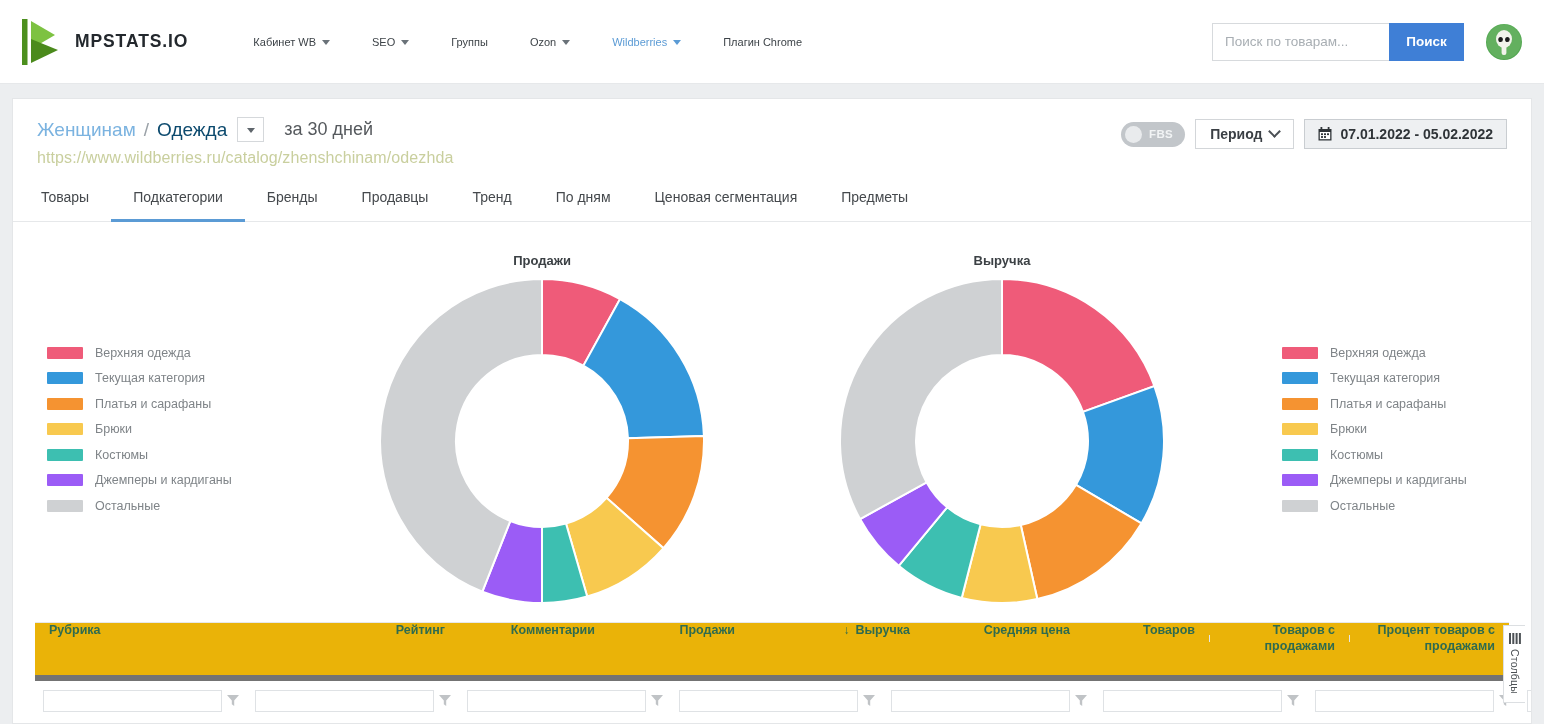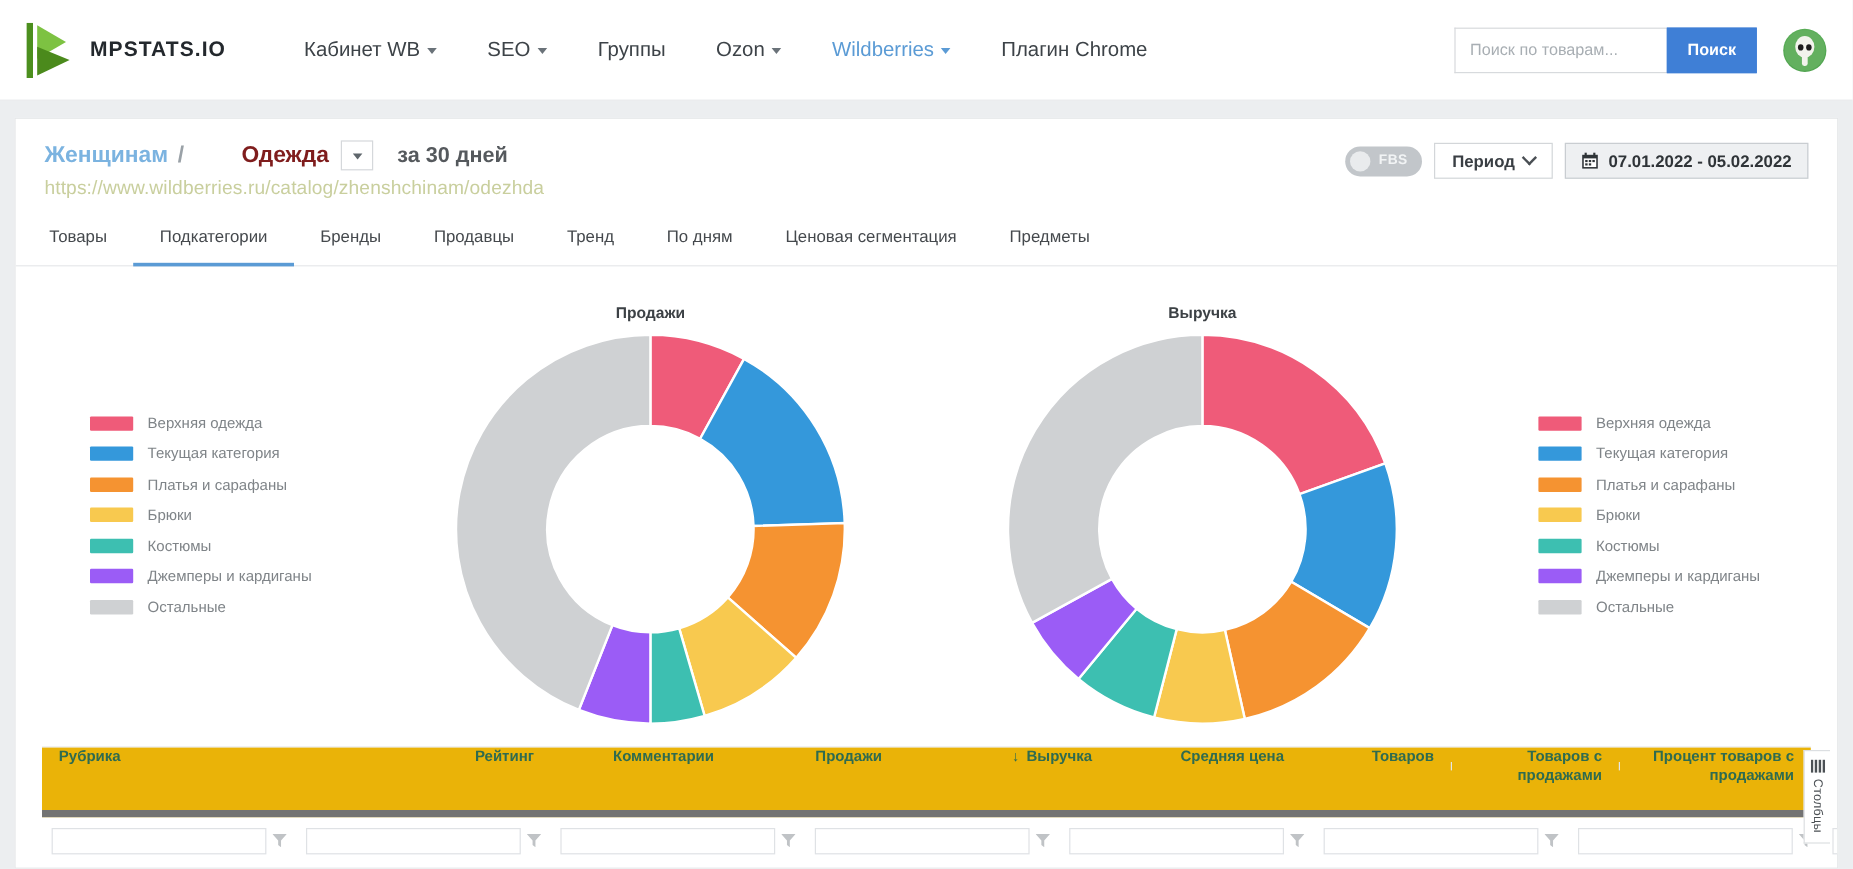--- a/index.html
+++ b/index.html
@@ -20,21 +20,21 @@
     position: relative;
   }
   .brand { display: flex; align-items: center; gap: 13px; margin-right: 44px; }
   .logo-mark { width: 40px; height: 46px; display: block; }
   .brand-name {
     font-size: 17.5px; font-weight: bold; letter-spacing: 0.9px; color: #23282d;
   }
   .mainnav { display: flex; align-items: center; gap: 0; }
   .nav-item {
     display: flex; align-items: center; gap: 6px;
-    font-size: 17px; color: #3d4348; padding: 10px 21px;
+    font-size: 11px; color: #3d4348; padding: 10px 21px;
     cursor: pointer; white-space: nowrap;
   }
   .nav-item.active { color: #5b9bd5; }
   .caret {
     width: 0; height: 0; border-left: 4.5px solid transparent;
     border-right: 4.5px solid transparent; border-top: 5px solid #6a7279;
     display: inline-block; position: relative; top: 1px;
   }
   .nav-item.active .caret { border-top-color: #5b9bd5; }
 
@@ -64,24 +64,24 @@
   .pagewrap { padding: 14px 12px 0 12px; height: calc(724px - 84px); }
   .card {
     background: #fff; border: 1px solid #e4e6e8; height: 100%;
     display: flex; flex-direction: column; overflow: hidden;
   }
 
   
   .cat-header {
     padding: 18px 24px 0 24px; display: flex; align-items: flex-start;
   }
-  .crumbline { display: flex; align-items: center; gap: 8px; font-weight: bold; }
+  .crumbline { display: flex; align-items: center; gap: 8px; }
   .crumb-a { font-size: 19px; color: #7bb3e0; cursor: pointer; }
   .crumb-sep { font-size: 19px; color: #9aa1a7; }
-  .crumb-b { font-size: 19px; color: #7f1d1d; cursor: pointer; margin-left: 40px; }
+  .crumb-b { font-size: 19px; color: #0c4a6e; cursor: pointer; }
   .crumb-dd {
     width: 27px; height: 25px; border: 1px solid #d5d8db; background: #fff;
     display: flex; align-items: center; justify-content: center; cursor: pointer;
     margin-left: 2px;
   }
   .crumb-dd .caret { border-top-color: #5a6view; border-top-color: #5f666c; }
   .period-label { font-size: 18px; color: #55595d; margin-left: 12px; }
   .cat-url {
     font-size: 16px; color: #c9cf9e; margin-top: 7px; letter-spacing: .1px;
   }
@@ -120,21 +120,21 @@
   .tab:first-child { padding-left: 4px; }
   .tab.active { border-bottom-color: #5b9bd5; }
 
   
   .charts {
     display: flex; align-items: center; justify-content: space-between;
     padding: 14px 34px 0 34px; flex: none; height: 400px;
   }
   .legend { display: flex; flex-direction: column; gap: 11.5px; width: 215px; }
   .legend.right { align-items: flex-end; }
-  .legend-row { display: flex; align-items: center; gap: 12px; margin-left: 28px; }
+  .legend-row { display: flex; align-items: center; gap: 12px; }
   .legend.right .legend-row { width: 100%; }
   .swatch { width: 36px; height: 12px; flex: none; border-radius: 1px; }
   .legend-label { font-size: 12.5px; color: #7f8488; white-space: nowrap; }
 
   .chart-block { display: flex; flex-direction: column; align-items: center; width: 360px; }
   .chart-title { font-size: 13px; font-weight: bold; color: #3c4145; margin-bottom: 8px; }
   .donut { display: block; }
 
   
   .tablewrap { margin: 0 22px; border-top: 1px solid #e6e8ea; flex: 1; position: relative; }

